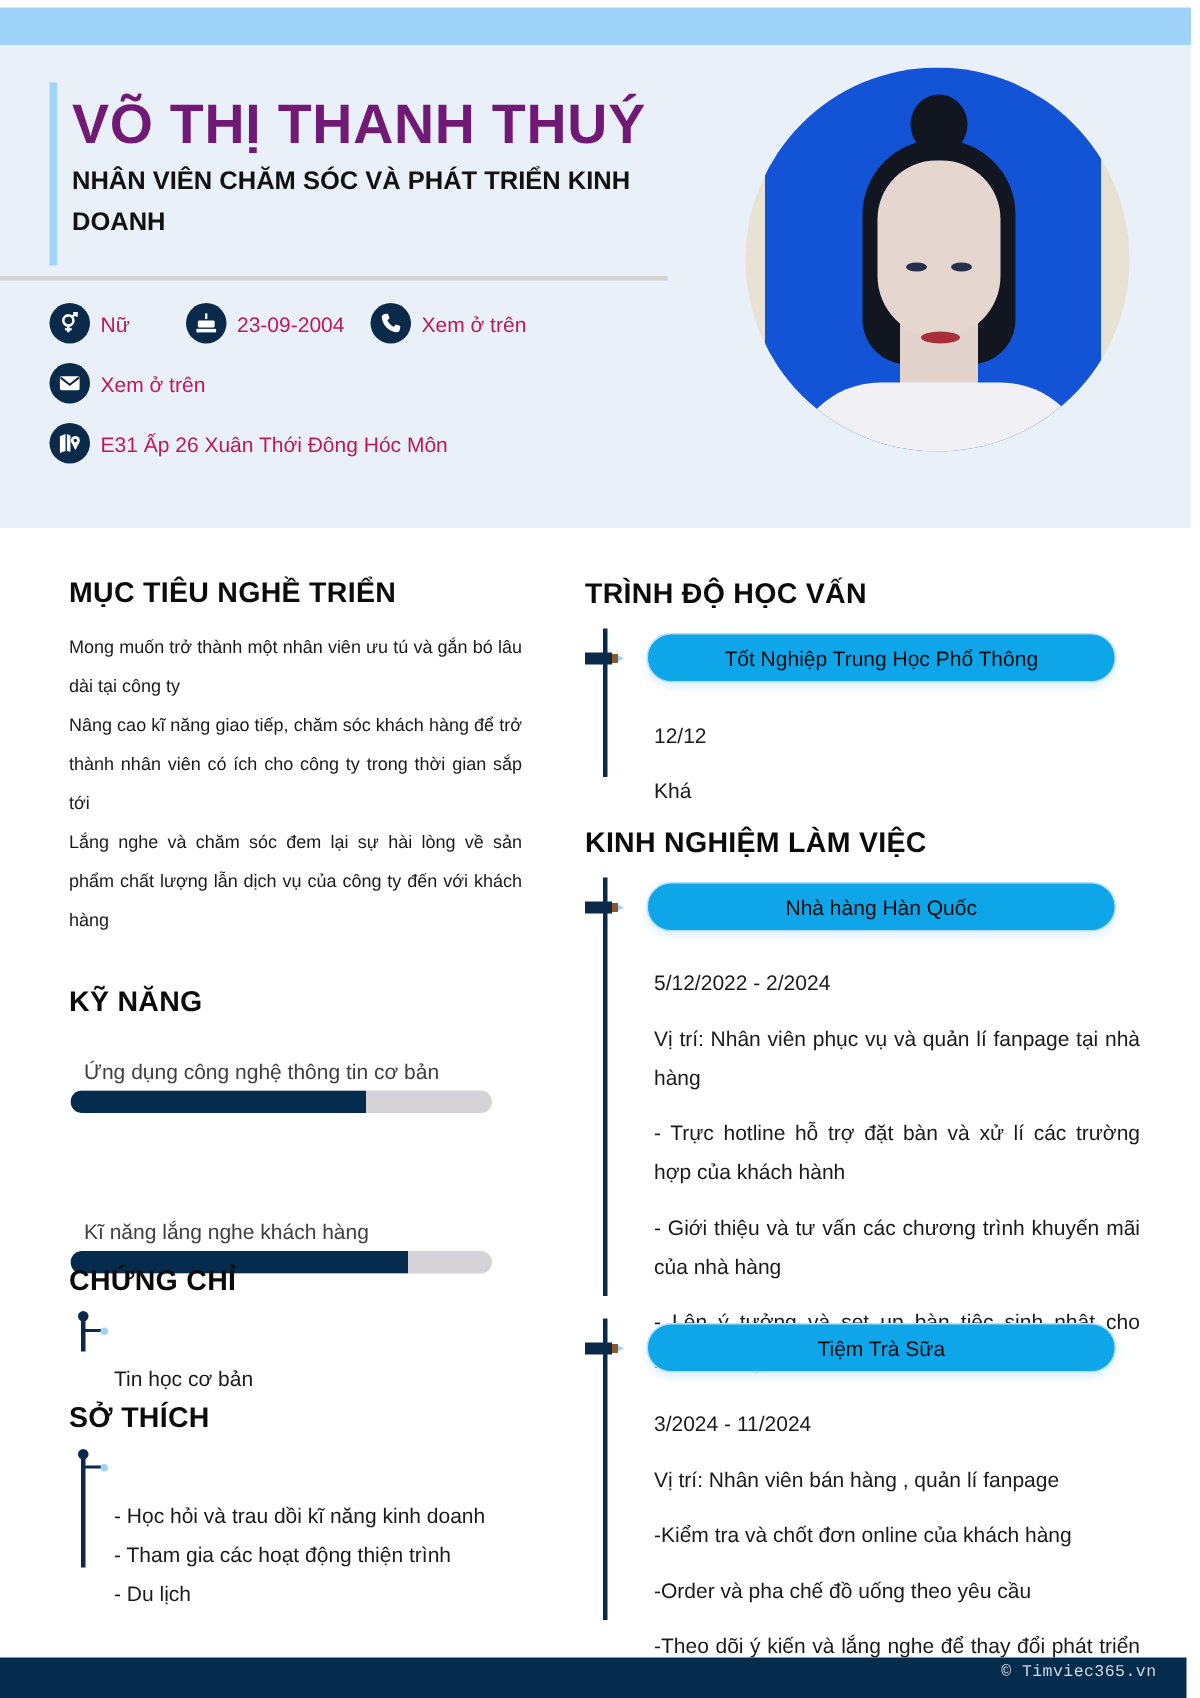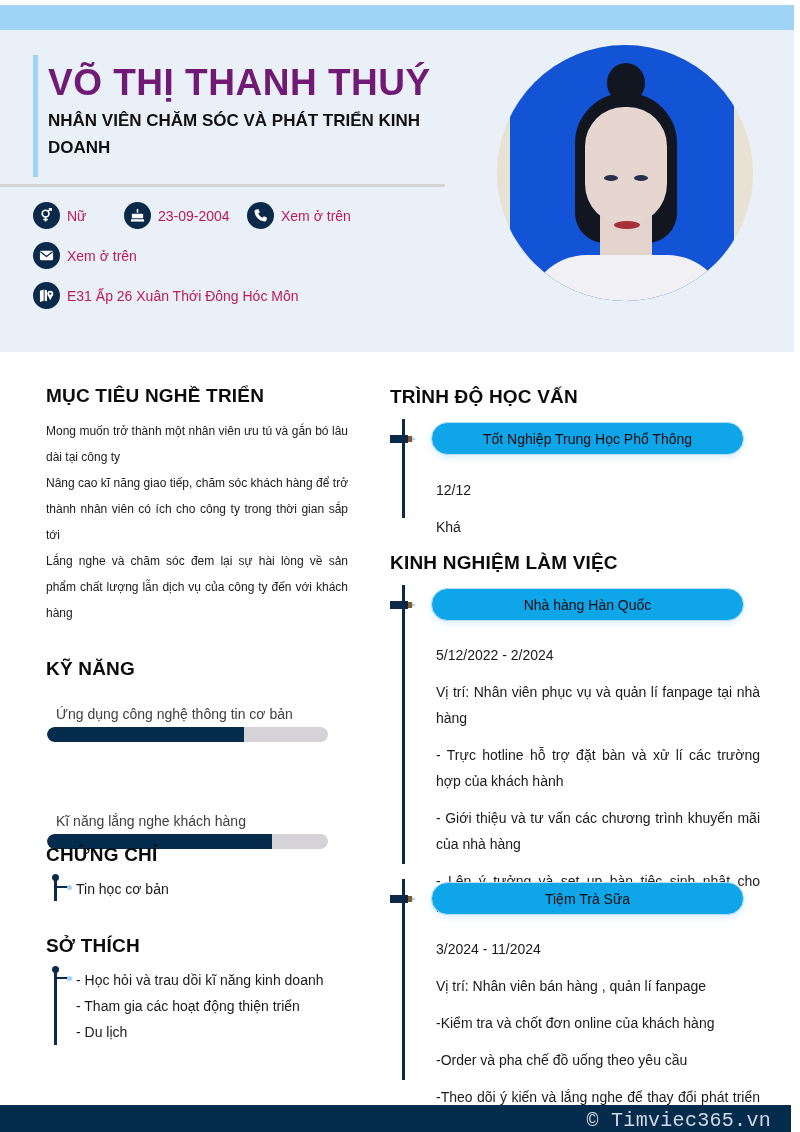--- a/index.html
+++ b/index.html
@@ -38,33 +38,33 @@
 
     .skill { position: absolute; left: 47px; width: 282px; }
     .skill .lbl { font-size: 14px; color: #404040; margin-left: 9px; line-height: 18px; }
     .skill .bar { position: absolute; left: 0; top: 22px; width: 281px; height: 15px; background: #d5d3d8; border-radius: 8px; overflow: hidden; }
     .skill .fill { height: 100%; background: #052c4c; border-radius: 8px 0 0 8px; }
 
     .mini-tl { position: absolute; left: 54px; width: 3px; background: #0b2a4a; }
     .mini-dot { position: absolute; width: 7px; height: 7px; border-radius: 50%; background: #0b2a4a; }
     .mini-branch { position: absolute; height: 2px; background: #0b2a4a; width: 13px; }
     .mini-tip { position: absolute; width: 5px; height: 5px; border-radius: 50%; background: #9fd3f8; }
-    .mini-text { position: absolute; font-size: 14px; color: #1a1a1a; line-height: 26px; white-space: nowrap; }
+    .mini-text { position: absolute; font-size: 14px; color: #1a1a1a; line-height: 26px; white-space: nowrap; margin-top: 30px; }
 
     .rtl { position: absolute; left: 402px; width: 3px; background: #0b2a4a; }
     .marker { position: absolute; left: 390px; width: 26px; height: 8px; }
     .marker .body { position: absolute; left: 0; top: 0; width: 18px; height: 8px; background: #0b2a4a; }
     .marker .wood { position: absolute; left: 18px; top: 1px; width: 4px; height: 6px; background: #8a5a2b; }
     .marker .tip { position: absolute; left: 22px; top: 2px; width: 0; height: 0; border-top: 2px solid transparent; border-bottom: 2px solid transparent; border-left: 4px solid #9fd3f8; }
     .pill { position: absolute; left: 431px; width: 313px; height: 33px; border: 1px solid #b9def8; border-radius: 17px; background: #0ea5e9; box-shadow: 0 3px 6px rgba(159, 211, 248, 0.35); display: flex; align-items: center; justify-content: center; font-size: 14px; font-weight: normal; color: #0c0c0c; }
     .rtext { position: absolute; left: 425px; width: 346px; font-size: 14px; line-height: 26px; color: #1a1a1a; text-align: justify; }
     .rtext p { margin: 11px; }
 
     .footer { position: absolute; left: 0; top: 1105px; width: 791px; height: 27px; background: #052c4c; }
-    .footer .copy { position: absolute; right: 20px; top: 4px; font-family: "Liberation Mono", "DejaVu Sans Mono", monospace; font-size: 20px; color: #cfd8e3; letter-spacing: 0.3px; }
+    .footer .copy { position: absolute; right: 20px; top: 4px; font-family: "Liberation Mono", "DejaVu Sans Mono", monospace; font-size: 11px; color: #cfd8e3; letter-spacing: 0.3px; }
   </style>
 </head>
 <body>
 
 <div class="page">
 
   <div class="top-band"></div>
 
   <div class="header">
     <div class="name-block">
@@ -166,21 +166,21 @@
   <div class="mini-branch" style="left:56px; top:886px;"></div>
   <div class="mini-tip" style="left:67px; top:885px;"></div>
   <div class="mini-text" style="left:76px; top:876px;">Tin học cơ bản</div>
 
   <div class="section-title" style="left:46px; top:935px;">SỞ THÍCH</div>
   <div class="mini-tl" style="top:970px; height:75px;"></div>
   <div class="mini-dot" style="left:52px; top:966px;"></div>
   <div class="mini-branch" style="left:56px; top:977px;"></div>
   <div class="mini-tip" style="left:67px; top:976px;"></div>
   <div class="mini-text" style="left:76px; top:967px;">- Học hỏi và trau dồi kĩ năng kinh doanh</div>
-  <div class="mini-text" style="left:76px; top:993px;">- Tham gia các hoạt động thiện triển</div>
+  <div class="mini-text" style="left:76px; top:993px;">- Tham gia các hoạt động thiện trình</div>
   <div class="mini-text" style="left:76px; top:1019px;">- Du lịch</div>
 
   <div class="section-title" style="left:390px; top:386px;">TRÌNH ĐỘ HỌC VẤN</div>
   <div class="rtl" style="top:419px; height:99px;"></div>
   <div class="marker" style="top:435px;">
       <div class="body"></div>
       <div class="wood"></div>
       <div class="tip"></div>
     </div>
   <div class="pill" style="top:422px;">Tốt Nghiệp Trung Học Phổ Thông</div>

